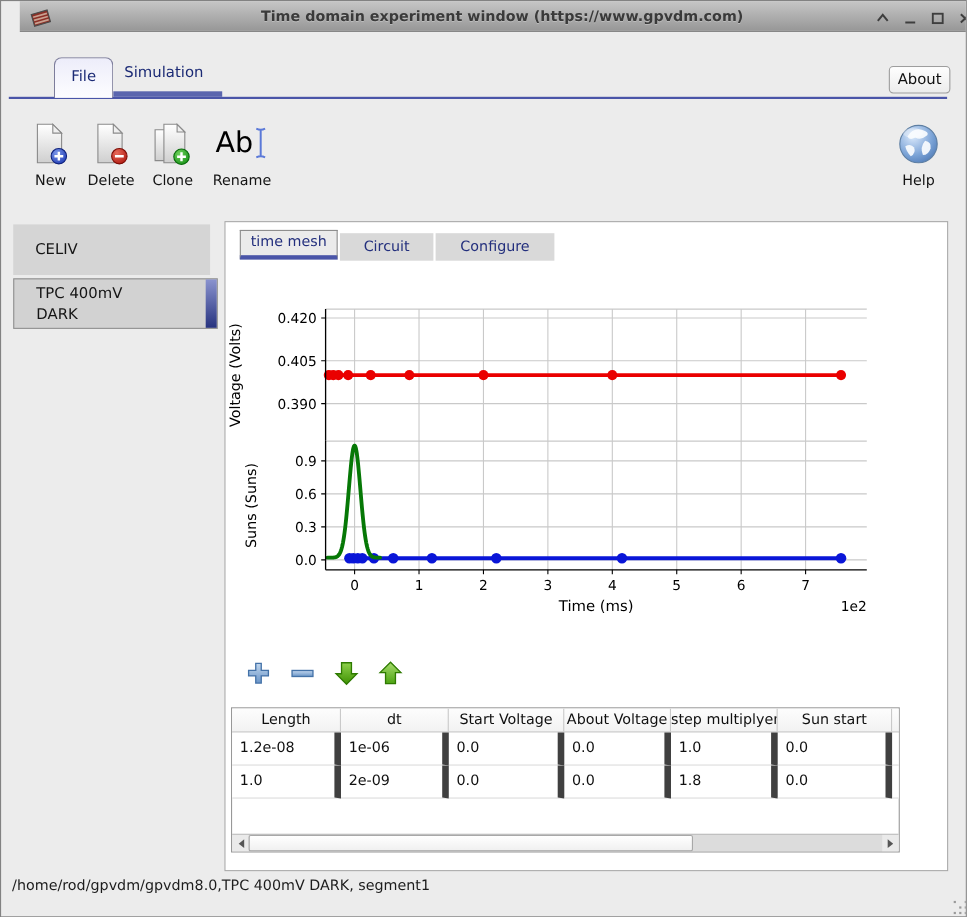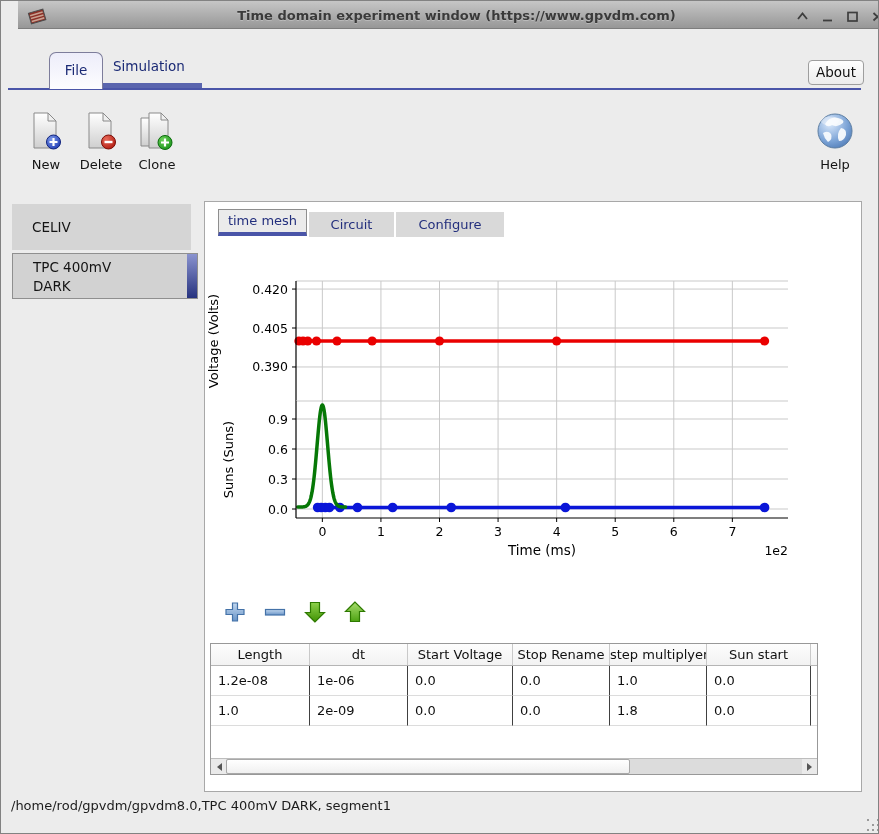--- a/index.html
+++ b/index.html
@@ -61,21 +61,21 @@
   .mesh-btns span { width:26px; height:28px; display:inline-block; }
 
   
   .tbl { position:absolute; left:5px; top:441px; width:608px; height:132px;
     border:1px solid #989898; background:#fff; overflow:hidden; }
   .thead { display:flex; width:720px; height:22px;
     background:linear-gradient(#fdfdfd,#f2f2f2); border-bottom:1px solid #b5b5b5; }
   .th { flex:0 0 auto; border-right:1px solid #c9c9c9; font-size:13px; color:#101010;
     text-align:center; line-height:21px; overflow:hidden; white-space:nowrap; }
   .trow { display:flex; width:720px; height:30px; background:#fff; }
-  .td { flex:0 0 auto; border-right:1px solid #404040; border-bottom:1px solid #dcdcdc;
+  .td { flex:0 0 auto; border-right:6px solid #404040; border-bottom:1px solid #dcdcdc;
     font-size:13px; color:#101010; line-height:29px; padding-left:7px; white-space:nowrap; }
 
   .hscroll { position:absolute; left:0; right:0; bottom:0; height:16px;
     background:#dcdcdc; border-top:1px solid #bdbdbd; }
   .hs-btn { position:absolute; top:0; width:15px; height:15px; background:#eaeaea;
     display:flex; align-items:center; justify-content:center; }
   .hs-left { left:0; } .hs-right { right:0; }
   .tri-l { width:0; height:0; border:4px solid transparent; border-right:5px solid #555; margin-right:3px;}
   .tri-r { width:0; height:0; border:4px solid transparent; border-left:5px solid #555; margin-left:3px;}
   .hs-handle { position:absolute; left:15px; top:0; width:404px; height:15px;
@@ -184,20 +184,31 @@
       <svg width="36" height="42" viewBox="0 0 36 42">
         <path d="M6 3 H20 L28 11 V38 H6 Z" fill="url(#gpage)" stroke="#8a8a8a"></path>
         <path d="M20 3 V11 H28 Z" fill="#efefef" stroke="#8a8a8a"></path>
         <circle cx="25.5" cy="32" r="7" fill="url(#gbred)" stroke="#7d0d06"></circle>
         <path d="M21.5 32 H29.5" stroke="#fff" stroke-width="2.4"></path>
       </svg>
     </div>
     <div class="lbl">Delete</div>
   </div>
 
+  <div class="tool" style="left:188px; width:62px;">
+    <div class="icon-box">
+      <div class="rename-box">
+        <span class="rename-ab">Ab</span>
+        <svg width="14" height="32" viewBox="0 0 14 32">
+          <path d="M3 3 Q7 5 11 3 M7 4 V28 M3 29 Q7 27 11 29" fill="none" stroke="#5b79d8" stroke-width="1.8"></path>
+        </svg>
+      </div>
+    </div>
+    <div class="lbl">Rename</div>
+  </div>
 
   <div class="tool" style="left:810px; width:48px;">
     <div class="icon-box">
       <svg width="40" height="42" viewBox="0 0 40 42">
         <defs>
           <radialGradient id="gglobe" cx=".35" cy=".28" r=".95">
             <stop offset="0" stop-color="#dceafc"></stop>
               <stop offset=".55" stop-color="#7ba3d6"></stop>
             <stop offset="1" stop-color="#3c69a8"></stop>
           </radialGradient>
@@ -351,21 +362,21 @@
           <path d="M13 4 L3.5 13.5 H8.5 V23.5 h9 v-10 h5 z" fill="url(#gup)" stroke="#2e7a00" stroke-width="1.2"></path>
         </svg>
       </span>
     </div>
 
     <div class="tbl">
       <div class="thead">
           <div class="th" style="width: 99px;">Length</div>
           <div class="th" style="width: 98px;">dt</div>
           <div class="th" style="width: 105px;">Start Voltage</div>
-          <div class="th" style="width: 97px;">Stop Rename</div>
+          <div class="th" style="width: 97px;">About Voltage</div>
           <div class="th" style="width: 97px;">step multiplyer</div>
           <div class="th" style="width: 104px;">Sun start</div>
           <div class="th" style="width: 120px;">Sun stop</div>
         </div>
       <div>
           <div class="trow">
             <div class="td" style="width: 99px;">1.2e-08</div>
             <div class="td" style="width: 98px;">1e-06</div>
             <div class="td" style="width: 105px;">0.0</div>
             <div class="td" style="width: 97px;">0.0</div>

